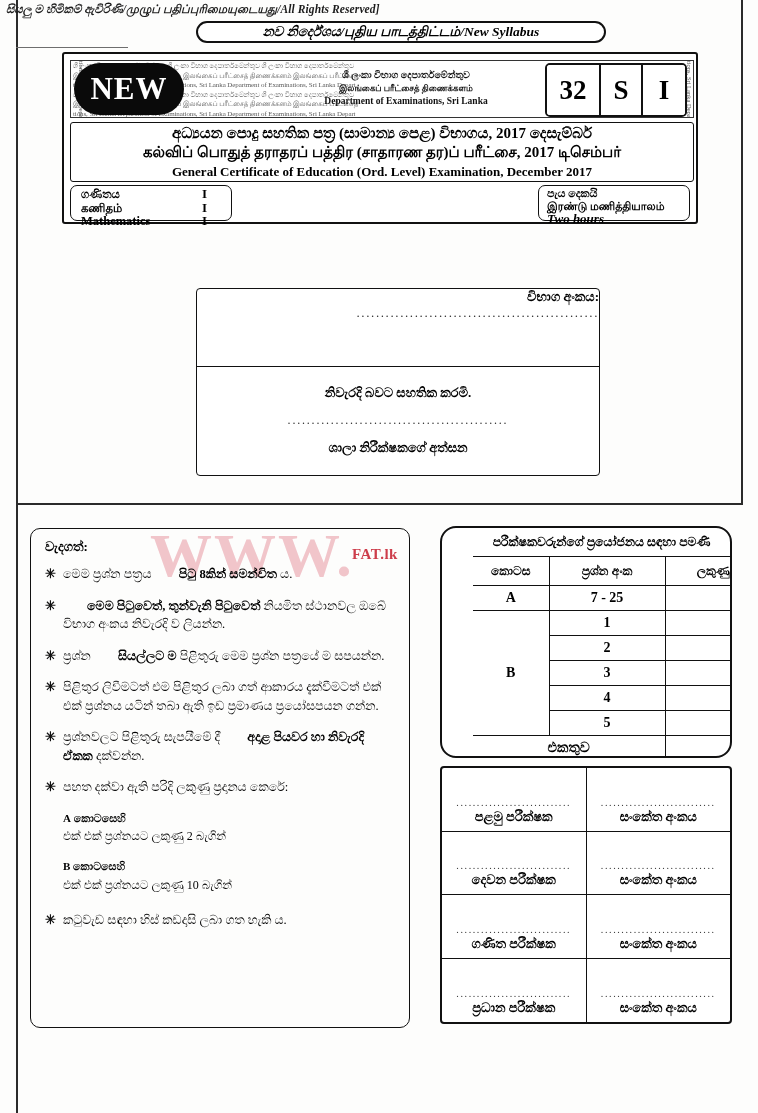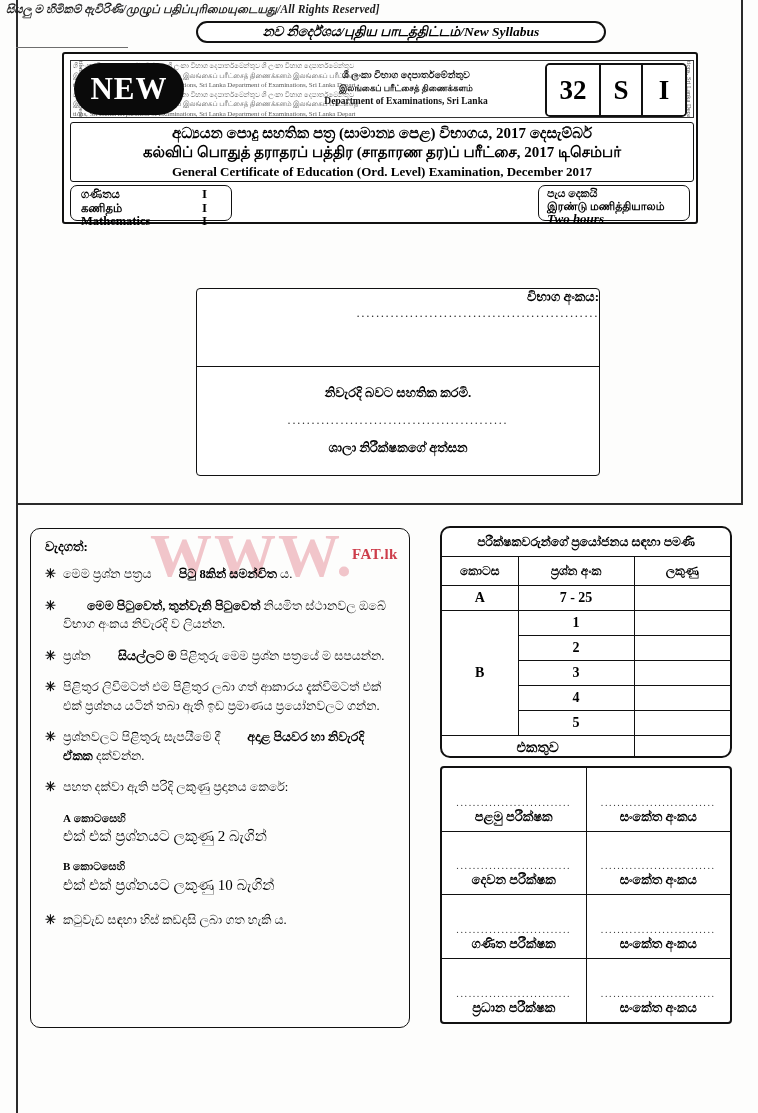--- a/index.html
+++ b/index.html
@@ -401,38 +401,39 @@
     flex: 1;
   }
   .instr-text b { font-weight: bold; padding-left: 24px; }
   .sub-head {
     font-size: 11px;
     font-weight: bold;
     margin-top: 12px;
   }
   .sub-head .lat { font-family: "Liberation Serif", serif; }
   .sub-text {
-    font-size: 15px;
+    font-size: 12px;
     line-height: 18px;
     margin-bottom: 4px;
   }
 
   
   .marks-box {
     position: absolute;
     left: 440px;
     top: 526px;
     width: 292px;
     height: 232px;
     border: 2px solid #111;
-    border-radius: 10px;
+    border-radius: 16px;
     box-sizing: border-box;
     background: #fff;
     overflow: hidden;
     z-index: 7;
+    padding-left: 31px;
   }
   .marks-title {
     height: 28px;
     border-bottom: 1.5px solid #111;
     display: flex;
     align-items: center;
     justify-content: center;
     font-size: 12.4px;
     font-weight: bold;
     white-space: nowrap;
@@ -618,21 +619,21 @@
       <div class="instr-text"><span></span><b>මෙම පිටුවෙත්, තුන්වැනි පිටුවෙත්</b><span> නියමිත ස්ථානවල ඔබේ විභාග අංකය නිවැරදි ව ලියන්න.</span></div>
     </div>
 
     <div class="instr-item">
       <div class="bullet">✳</div>
       <div class="instr-text"><span>ප්‍රශ්න </span><b>සියල්ලට ම</b><span> පිළිතුරු මෙම ප්‍රශ්න පත්‍රයේ ම සපයන්න.</span></div>
     </div>
 
     <div class="instr-item">
       <div class="bullet">✳</div>
-      <div class="instr-text">පිළිතුර ලිවීමටත් එම පිළිතුර ලබා ගත් ආකාරය දැක්වීමටත් එක් එක් ප්‍රශ්නය යටින් තබා ඇති ඉඩ ප්‍රමාණය ප්‍රයෝනවලට ගන්න.</div>
+      <div class="instr-text">පිළිතුර ලිවීමටත් එම පිළිතුර ලබා ගත් ආකාරය දැක්වීමටත් එක් එක් ප්‍රශ්නය යටින් තබා ඇති ඉඩ ප්‍රමාණය ප්‍රයෝසපයන ගන්න.</div>
     </div>
 
     <div class="instr-item">
       <div class="bullet">✳</div>
       <div class="instr-text"><span>ප්‍රශ්නවලට පිළිතුරු සැපයීමේ දී </span><b>අදාළ පියවර හා නිවැරදි ඒකක</b><span> දක්වන්න.</span></div>
     </div>
 
     <div class="instr-item">
       <div class="bullet">✳</div>
       <div class="instr-text">

